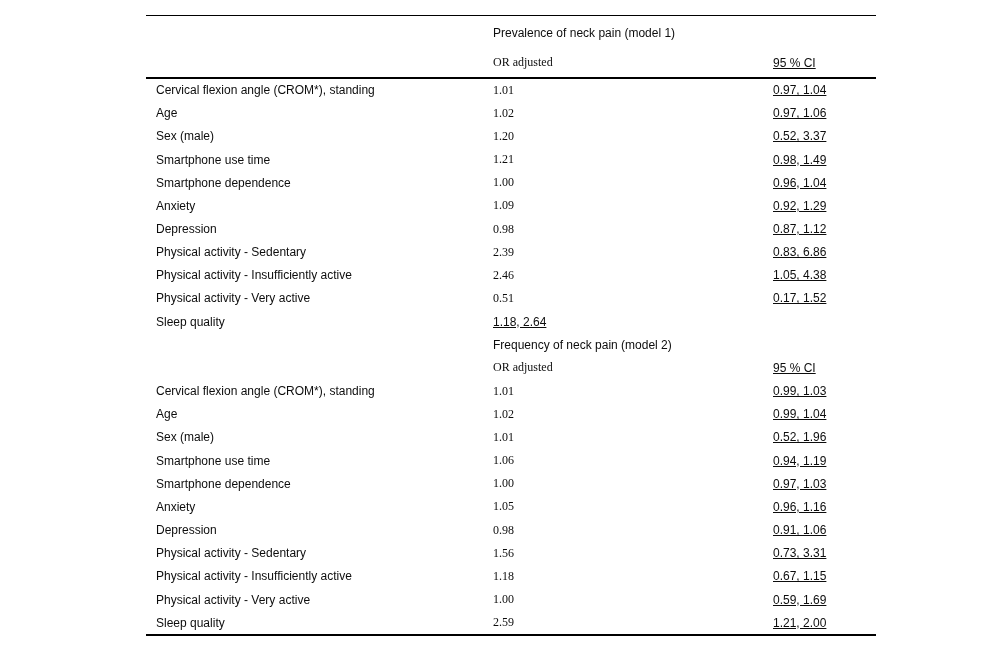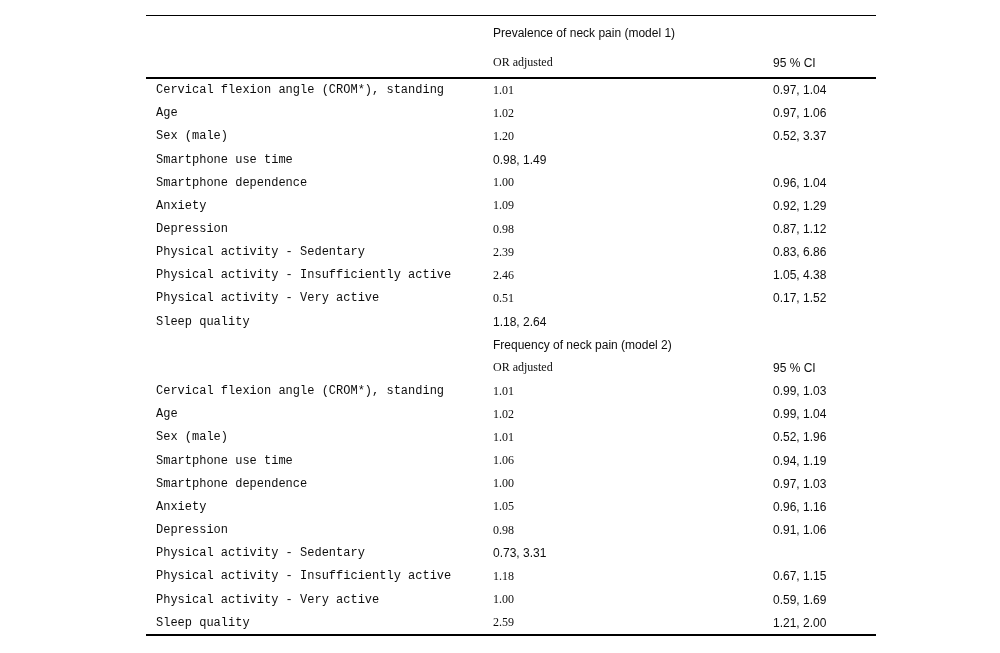--- a/index.html
+++ b/index.html
@@ -17,23 +17,23 @@
     border-bottom: 2px solid #000;
     font-size: 12px;
   }
   .row {
     display: flex;
     align-items: center;
     height: 23.17px;
   }
   .hrow1 { height: 33px; }
   .hrow2 { height: 29.5px; border-bottom: 2.5px solid #000; }
-  .c1 { width: 347px; padding-left: 10px; font-family: Liberation Mono, monospace; }
+  .c1 { width: 347px; padding-left: 10px; }
   .c2 { width: 280px; font-family: Liberation Serif, serif; }
-  .c3 { flex: 1; }
+  .c3 { flex: 1; text-decoration: underline; }
   .cspan { margin-left: 347px; }
 </style>
 </head>
 <body>
 
 <div class="table-wrap">
 
   <div class="row hrow1">
     <div class="cspan">Prevalence of neck pain (model 1)</div>
   </div>
@@ -53,20 +53,21 @@
     <div class="c2">1.02</div>
     <div class="c3">0.97, 1.06</div>
   </div>
   <div class="row">
     <div class="c1">Sex (male)</div>
     <div class="c2">1.20</div>
     <div class="c3">0.52, 3.37</div>
   </div>
   <div class="row">
     <div class="c1">Smartphone use time</div>
+    <div class="c2">1.21</div>
     <div class="c3">0.98, 1.49</div>
   </div>
   <div class="row">
     <div class="c1">Smartphone dependence</div>
     <div class="c2">1.00</div>
     <div class="c3">0.96, 1.04</div>
   </div>
   <div class="row">
     <div class="c1">Anxiety</div>
     <div class="c2">1.09</div>
@@ -136,20 +137,21 @@
     <div class="c2">1.05</div>
     <div class="c3">0.96, 1.16</div>
   </div>
   <div class="row">
     <div class="c1">Depression</div>
     <div class="c2">0.98</div>
     <div class="c3">0.91, 1.06</div>
   </div>
   <div class="row">
     <div class="c1">Physical activity - Sedentary</div>
+    <div class="c2">1.56</div>
     <div class="c3">0.73, 3.31</div>
   </div>
   <div class="row">
     <div class="c1">Physical activity - Insufficiently active</div>
     <div class="c2">1.18</div>
     <div class="c3">0.67, 1.15</div>
   </div>
   <div class="row">
     <div class="c1">Physical activity - Very active</div>
     <div class="c2">1.00</div>

